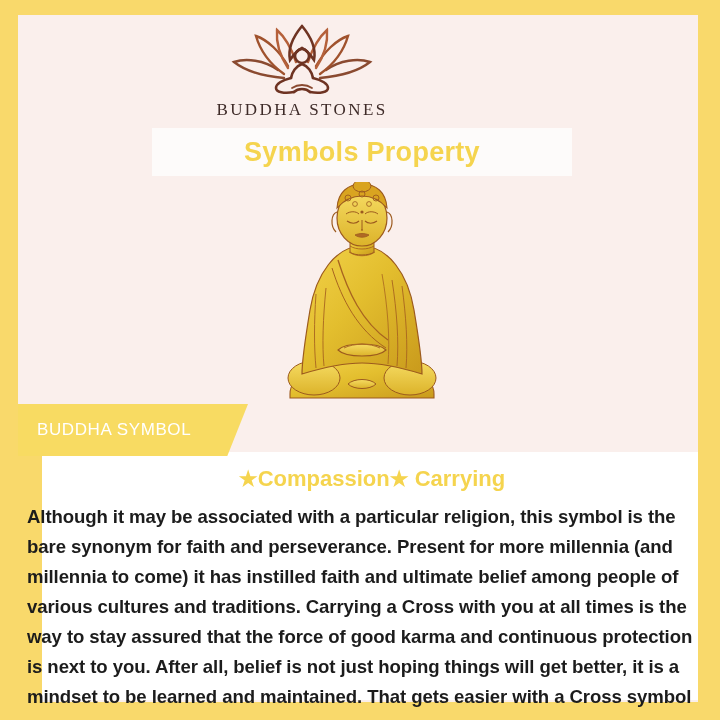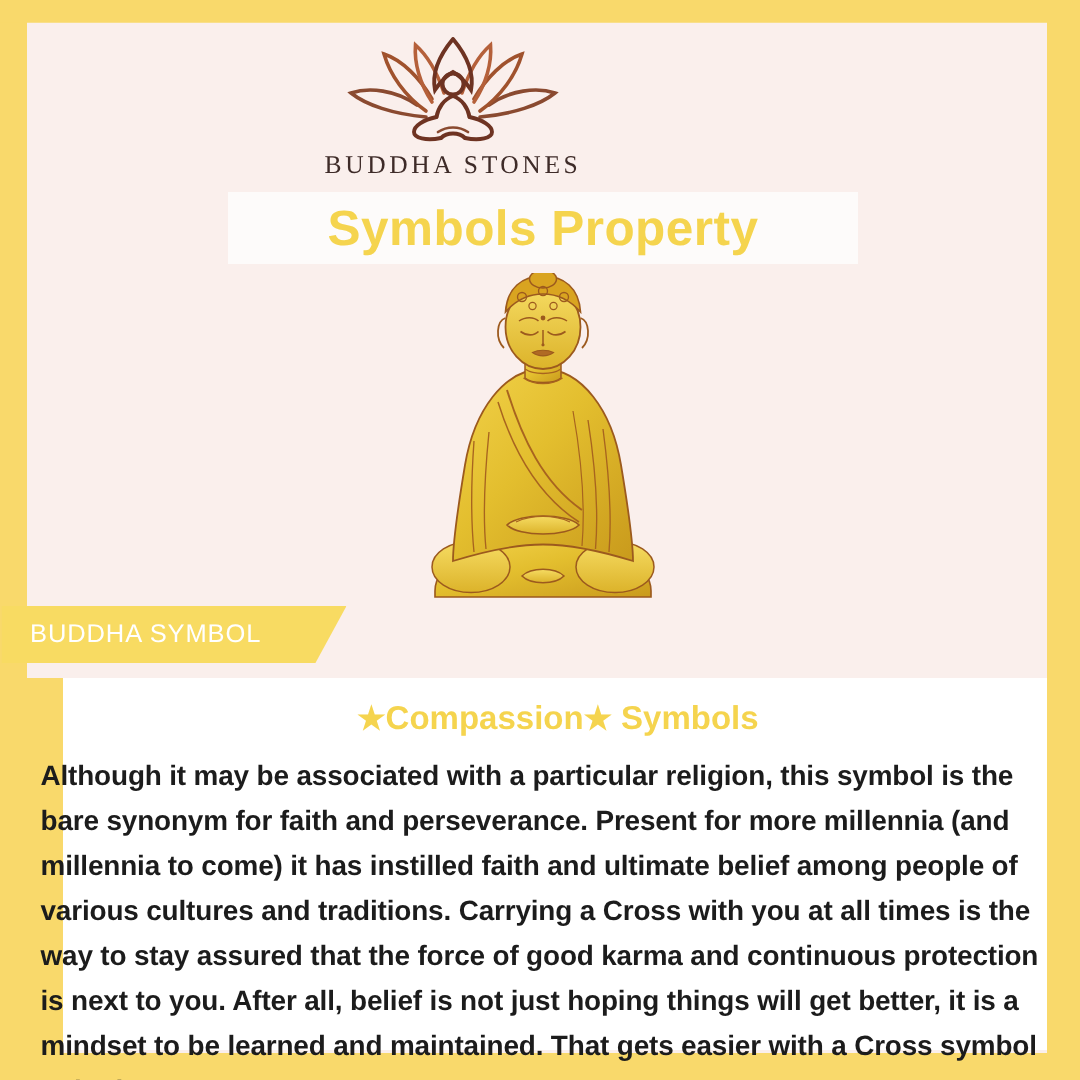--- a/index.html
+++ b/index.html
@@ -98,39 +98,39 @@
     left: 152px; top: 128px;
     width: 420px; height: 48px;
     background: #FDFBFA;
     display: flex;
     align-items: center;
     justify-content: center;
   }
   .title-text {
     font-family: "Liberation Sans", sans-serif;
     font-weight: bold;
-    font-size: 33px;
+    font-size: 27px;
     color: #F5D44E;
     letter-spacing: 0.3px;
     white-space: nowrap;
   }
 
   
   .buddha-wrap {
     position: absolute;
     left: 276px; top: 182px;
     width: 172px; height: 228px;
   }
   .buddha-svg { display: block; width: 172px; height: 228px; }
 
   
   .badge {
     position: absolute;
-    left: 1px; top: 404px;
-    width: 230px; height: 38px;
+    left: 18px; top: 404px;
+    width: 230px; height: 52px;
     background: #F8DB62;
     clip-path: polygon(0 0, 100% 0, 91% 100%, 0 100%);
     display: flex;
     align-items: center;
   }
   .badge-label {
     margin-left: 19px;
     font-family: "Liberation Sans", sans-serif;
     font-size: 17px;
     color: #FFFFFF;
@@ -286,18 +286,18 @@
 
       <path d="M79 53 C83 51, 89 51, 93 53 C89 56, 83 56, 79 53 Z" fill="#B06A24" stroke="#9C5A1E" stroke-width="0.8"></path>
     </svg>
   </div>
 
   <div class="badge">
     <span class="badge-label">BUDDHA SYMBOL</span>
   </div>
 
   <div class="subtitle">
-    <span class="star">★</span><span>Compassion</span><span class="star">★</span> <span>Symbols</span>
+    <span class="star">★</span><span>Compassion</span><span class="star">★</span> <span>Carrying</span>
   </div>
 
   <div class="body-copy">Although it may be associated with a particular religion, this symbol is the bare synonym for faith and perseverance. Present for more millennia (and millennia to come) it has instilled faith and ultimate belief among people of various cultures and traditions. Carrying a Cross with you at all times is the way to stay assured that the force of good karma and continuous protection is next to you. After all, belief is not just hoping things will get better, it is a mindset to be learned and maintained. That gets easier with a Cross symbol to look at.</div>
 
 </div>
 
 </body></html>

